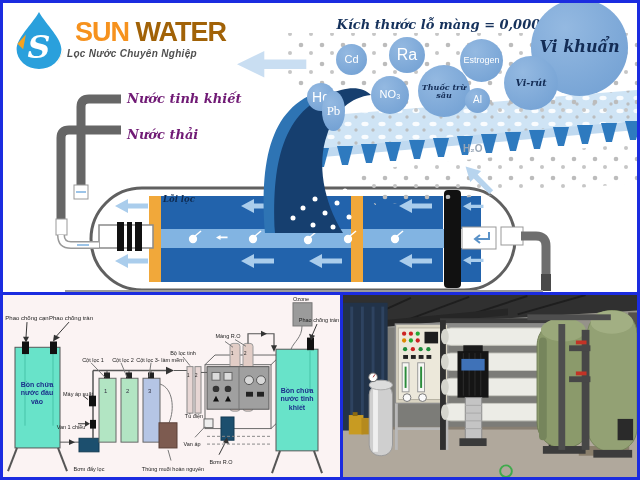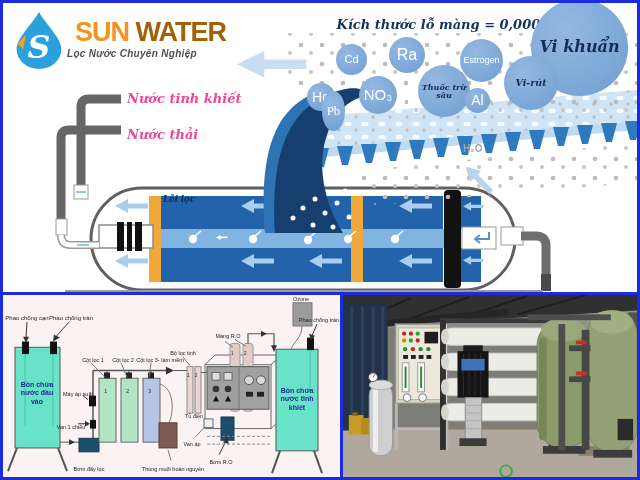--- a/index.html
+++ b/index.html
@@ -7,21 +7,21 @@
   .top{position:absolute;left:0;top:0;width:634px;height:289px;background:#fff;}
   .topart{position:absolute;left:0;top:0;}
   .logo{position:absolute;left:8px;top:6px;display:flex;align-items:flex-start;}
   .brand{margin-left:8px;margin-top:10px;font-weight:bold;font-size:27px;letter-spacing:-1px;line-height:1;}
   .brand .sun{color:#f6921e;}
   .brand .water{color:#a16207;}
   .tagline{font-size:10px;font-weight:bold;font-style:italic;color:#4f4f4f;letter-spacing:.3px;margin-top:2px;}
   .caption{position:absolute;left:318px;top:14px;width:300px;text-align:center;font-family:"DejaVu Serif",serif;font-style:italic;font-weight:bold;font-size:13px;color:#16325c;}
   .bubble{position:absolute;border-radius:50%;display:flex;align-items:center;justify-content:center;text-align:center;color:#fff;background:radial-gradient(circle at 35% 30%,#94b9e1,#6f9ed2);line-height:1.05;}
   .bubble.script{color:#132c55;font-family:"DejaVu Serif",serif;font-style:italic;font-weight:bold;}
-  .pipelbl{position:absolute;font-family:"DejaVu Serif",serif;font-style:italic;font-weight:bold;font-size:13px;color:#ec4899;white-space:nowrap;}
+  .pipelbl{position:absolute;font-family:"DejaVu Serif",serif;font-style:italic;font-weight:bold;font-size:13px;color:#701a75;white-space:nowrap;}
   .corelbl{position:absolute;left:160px;top:191px;font-family:"DejaVu Serif",serif;font-style:italic;font-weight:bold;font-size:8.5px;color:#0e2a50;}
   .h2o{position:absolute;left:447px;top:140px;font-size:10px;color:#97a6b6;font-weight:bold;padding-left:13px;}
   .bottom{position:absolute;left:0;top:289px;width:634px;height:185px;border-top:3px solid #1b2ce0;display:flex;}
   .schem{position:relative;width:337px;height:182px;background:#fbf3f3;flex:none;}
   .photo{position:relative;flex:1;border-left:3px solid #1b2ce0;background:#8a8a88;}
   .slabel{position:absolute;color:#1c1c1c;line-height:1.2;text-align:center;}
   .navy{color:#1b2f8a;font-weight:bold;}
   svg{display:block;}
 </style>
 </head>
@@ -166,25 +166,25 @@
 
     <div class="caption">Kích thước lỗ màng = 0,0001 micron</div>
     <div class="pipelbl" style="left:124px;top:88px;">Nước tinh khiết</div>
     <div class="pipelbl" style="left:124px;top:108px;margin-top:16px;">Nước thải</div>
     <div class="corelbl">Lõi lọc</div>
     <div class="h2o">H₂O</div>
 
     <div class="bubble" style="left:304px;top:63px;width:28px;height:28px;font-size:14px;margin-top:17px;">Hg</div>
     <div class="bubble" style="left:319px;top:88px;width:23px;height:40px;font-size:13px;font-family:Liberation Serif, serif;">Pb</div>
     <div class="bubble" style="left:333px;top:41px;width:31px;height:31px;font-size:11px;">Cd</div>
-    <div class="bubble" style="left:356px;top:73px;width:38px;height:38px;font-size:15px;">NO₃</div>
+    <div class="bubble" style="left:368px;top:73px;width:38px;height:38px;font-size:11px;">NO₃</div>
     <div class="bubble" style="left:386px;top:34px;width:36px;height:36px;font-size:16px;">Ra</div>
     <div class="bubble script" style="left:415px;top:62px;width:52px;height:52px;font-size:8px;padding:2px;box-sizing:border-box;">Thuốc trừ sâu</div>
     <div class="bubble" style="left:457px;top:36px;width:43px;height:43px;font-size:9px;">Estrogen</div>
-    <div class="bubble" style="left:462px;top:85px;width:25px;height:25px;font-size:14px;">Al</div>
+    <div class="bubble" style="left:462px;top:85px;width:25px;height:25px;font-size:10px;">Al</div>
     <div class="bubble script" style="left:528px;top:-4px;width:97px;height:97px;font-size:16px;">Vi khuẩn</div>
     <div class="bubble script" style="left:501px;top:53px;width:54px;height:54px;font-size:9.5px;">Vi-rút</div>
   </div>
 
   <div class="bottom">
 
     <div class="schem">
       <svg width="337" height="182" viewBox="0 0 337 188" preserveAspectRatio="none">
         <g stroke="#555555" fill="none" stroke-width="1">
 

